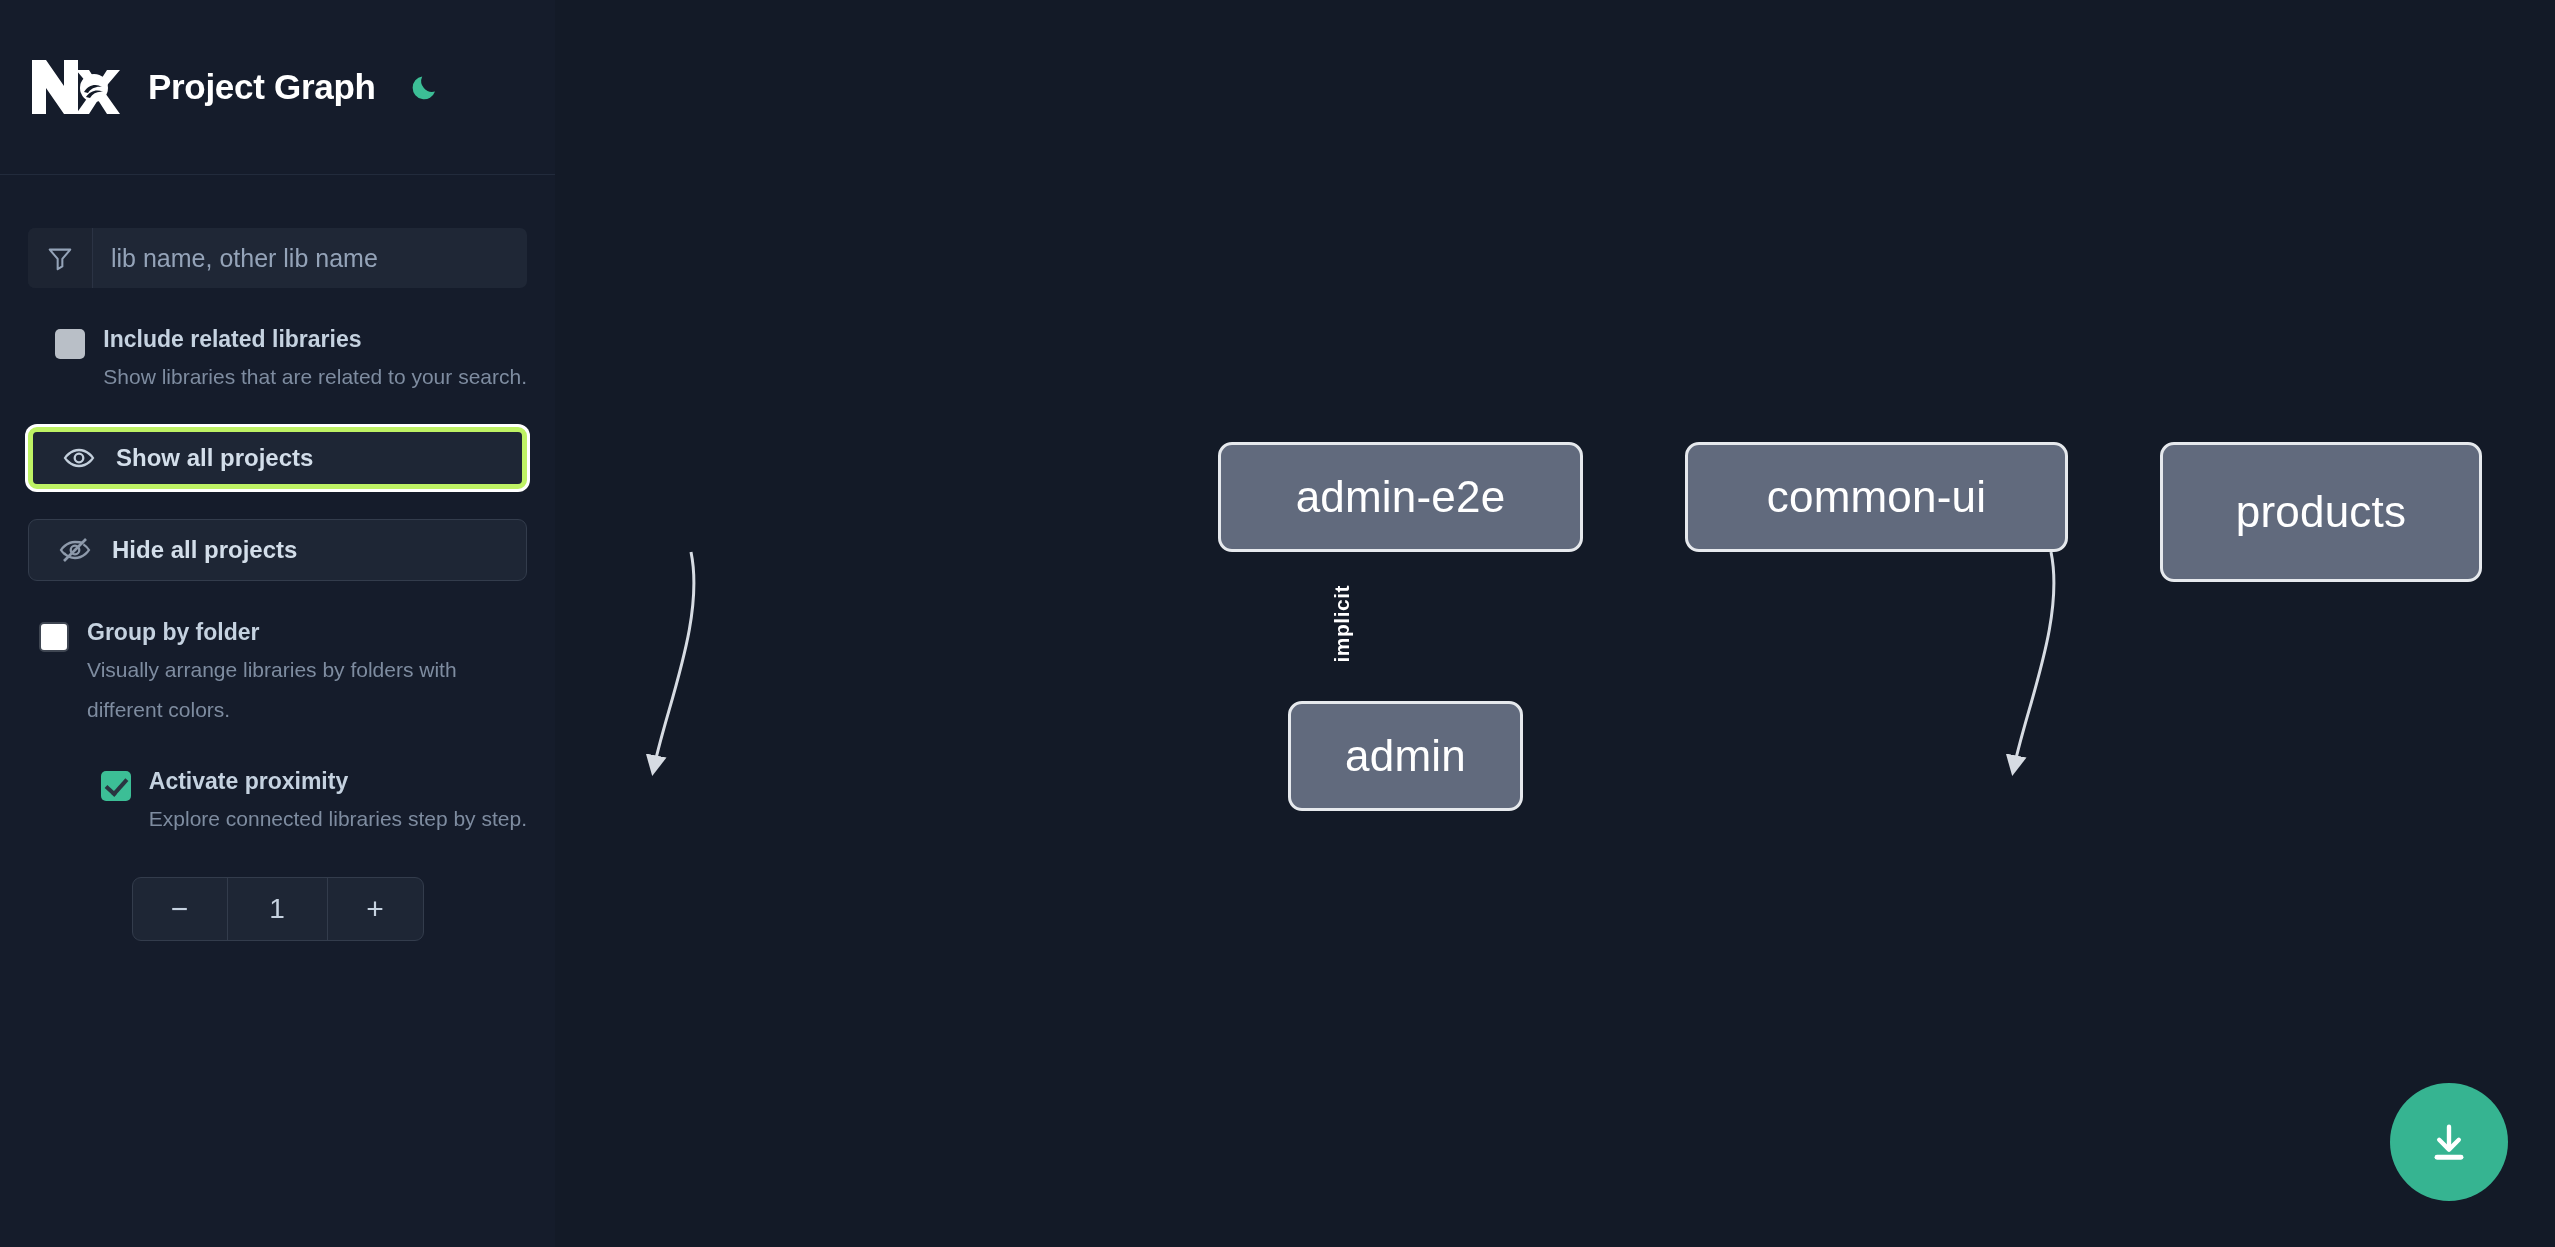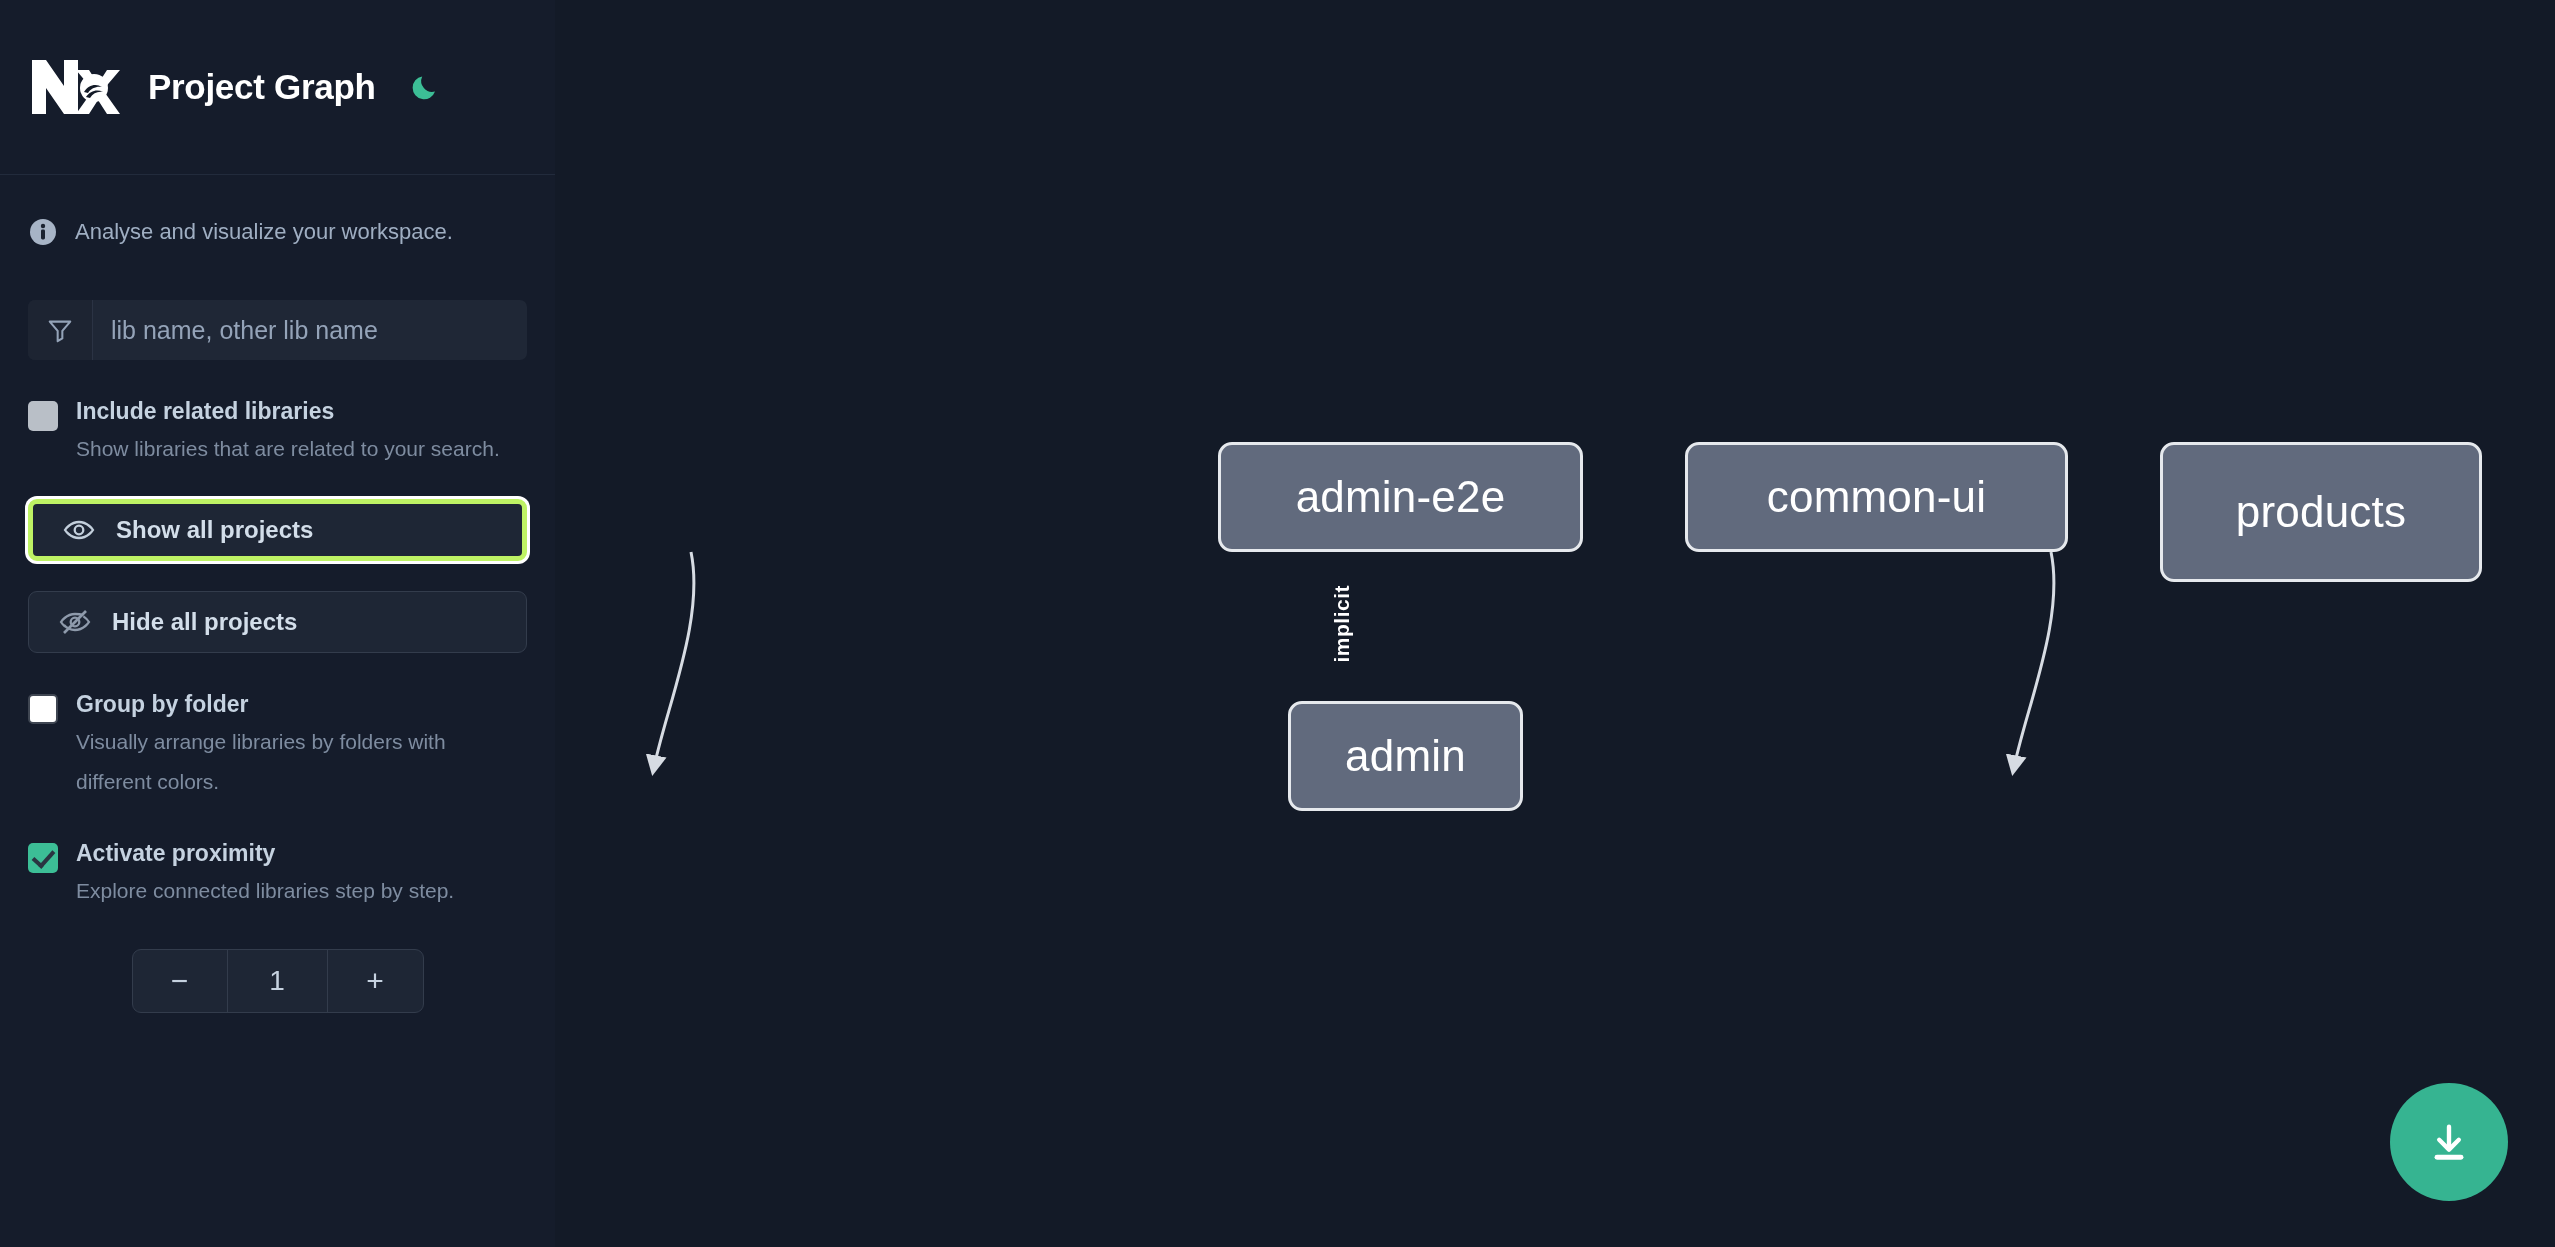--- a/index.html
+++ b/index.html
@@ -65,21 +65,21 @@
   }
   .search-input {
     flex:1 1 auto;
     background:transparent; border:none; outline:none;
     font-family:"Liberation Sans", sans-serif;
     font-size:25px; color:#eab308;
     padding-left:18px;
   }
   .search-input::placeholder { color:#94A3B8; }
 
-  .check-row { display:flex; margin-top:36px; }
+  .check-row { display:flex; margin-top:36px;justify-content:flex-end; }
   .check-box-outer { flex:0 0 30px; padding-top:5px; }
   .cb {
     width:30px; height:30px; border-radius:5px;
     display:block; position:relative;
   }
   .cb-grey { background:#B9BFC7; }
   .cb-white { background:#FFFFFF; border:2px solid #3F4652; }
   .cb-green { background:#3CBE96; }
   .cb-green::after {
     content:""; position:absolute;
@@ -202,30 +202,20 @@
       <span class="app-title">Project Graph</span>
       <span class="moon-btn">
         <svg viewBox="0 0 30 30" width="30" height="30" aria-hidden="true">
           <path fill="#3CBE96" d="M24 19.5A11 11 0 0 1 11.2 4.4 11.5 11.5 0 1 0 24 19.5z"></path>
         </svg>
       </span>
     </div>
 
     <div class="sidebar-body">
 
-      <div class="info-row">
-        <span class="info-icon">
-          <svg viewBox="0 0 30 30" width="30" height="30" aria-hidden="true">
-            <circle cx="15" cy="15" r="13" fill="#A7B4C6"></circle>
-            <circle cx="15" cy="9" r="2.2" fill="#1B2331"></circle>
-            <rect x="13" y="12.5" width="4" height="10" rx="1.4" fill="#1B2331"></rect>
-          </svg>
-        </span>
-        <span class="info-text">Analyse and visualize your workspace.</span>
-      </div>
 
       <div class="search-box">
         <span class="search-icon-wrap">
           <svg viewBox="0 0 30 30" width="28" height="28" aria-hidden="true">
             <path d="M4 6h22l-8.5 10v8l-5 3v-11z" fill="none" stroke="#94A3B8" stroke-width="2.2" stroke-linejoin="round"></path>
           </svg>
         </span>
         <input class="search-input" type="text" placeholder="lib name, other lib name" style="">
       </div>
 

